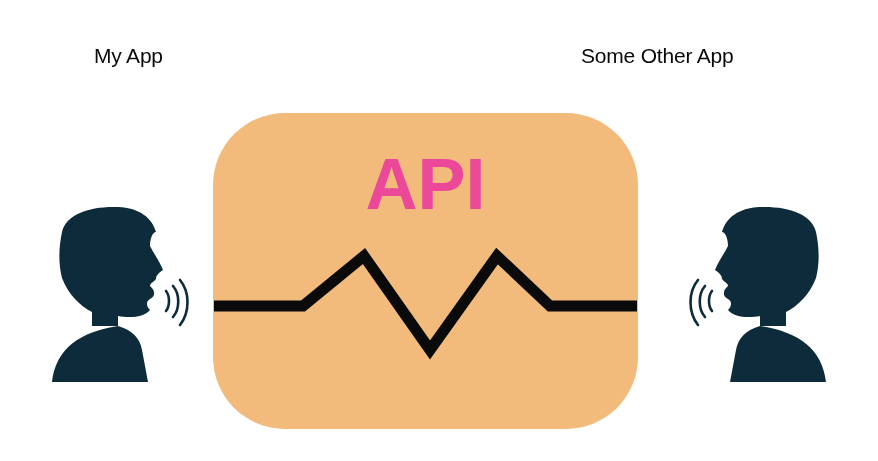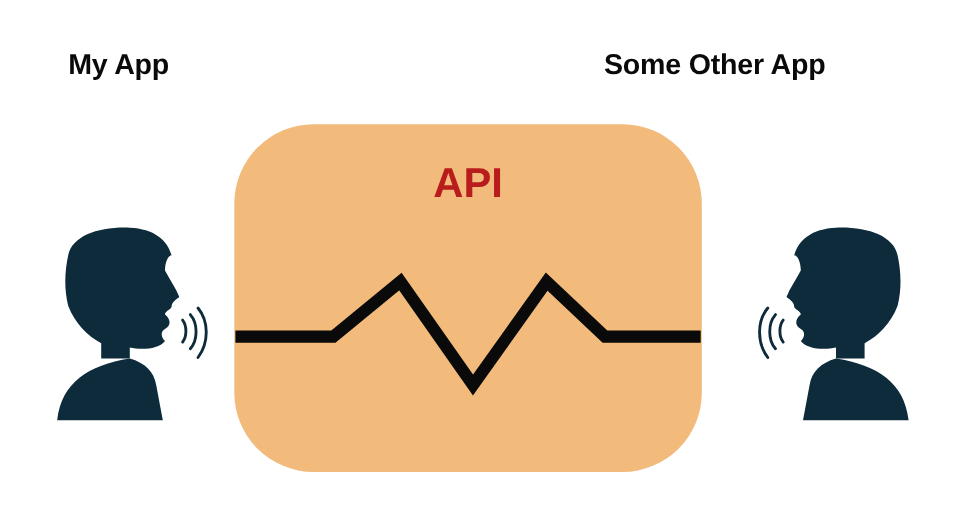--- a/index.html
+++ b/index.html
@@ -1,25 +1,25 @@
 <!DOCTYPE html>
 <html><head>
   <meta charset="utf-8">
   <style>
     html, body { margin: 0; padding: 0; background: #ffffff; }
     body { width: 878px; height: 461px; position: relative; overflow: hidden;
            font-family: "Liberation Sans", "DejaVu Sans", sans-serif; }
-    .label { position: absolute; font-weight: bold; font-size: 26px; color: #0a0a0a;
-             letter-spacing: -0.2px; white-space: nowrap; line-height: 1; }
+    .label { position: absolute; font-weight: normal; font-size: 21px; color: #0a0a0a;
+             letter-spacing: -0.2px; white-space: nowrap; line-height: 1; margin-left: 32px; }
     #lbl-left { left: 62px; top: 45px; }
     #lbl-right { left: 549px; top: 45px; }
     .api-box { position: absolute; left: 213px; top: 113px; width: 425px; height: 316px;
                border-radius: 72px; }
     .api-title { position: absolute; left: 0; right: 0; top: 148px; text-align: center;
-                 font-weight: bold; font-size: 38px; color: #b91c1c; line-height: 1; }
+                 font-weight: bold; font-size: 72px; color: #ec4899; line-height: 1; }
     svg { position: absolute; left: 0; top: 0; }
   </style>
 </head>
 <body>
 
 <div class="label" id="lbl-left">My App</div>
 <div class="label" id="lbl-right">Some Other App</div>
 
 <div class="api-box" id="apibox" style="background: rgb(242, 187, 123);"></div>
 <svg width="878" height="461" viewBox="0 0 878 461">

